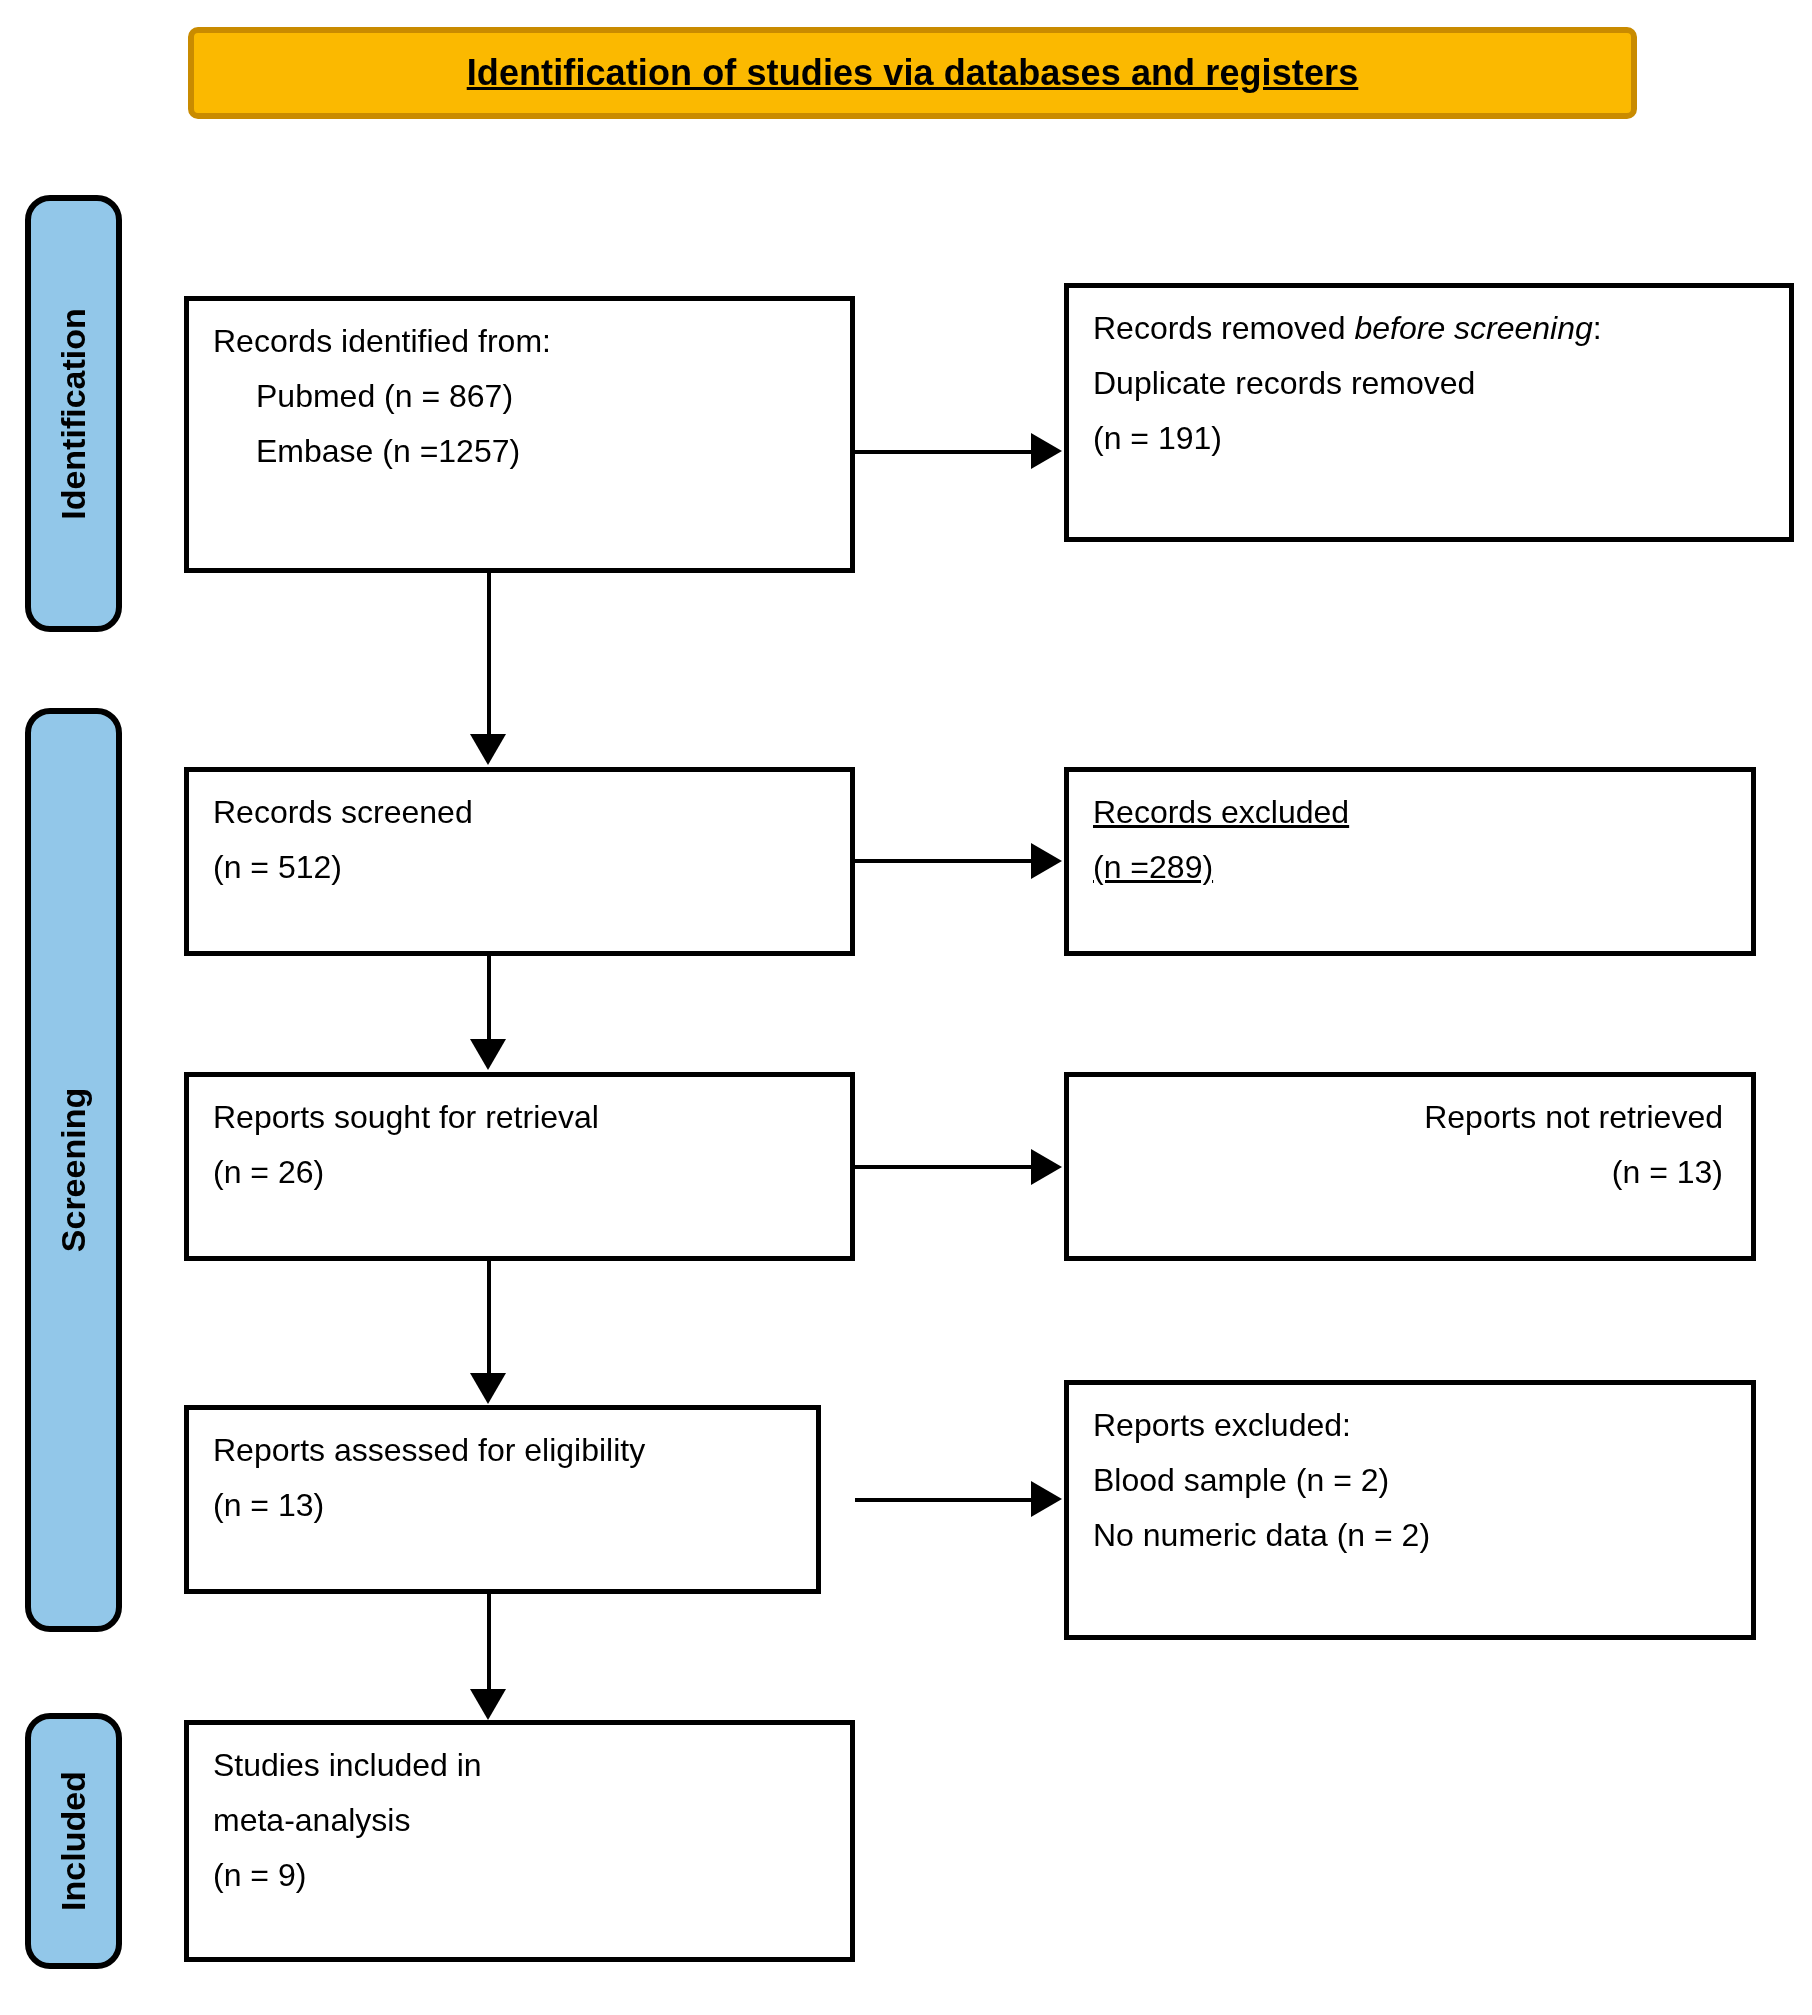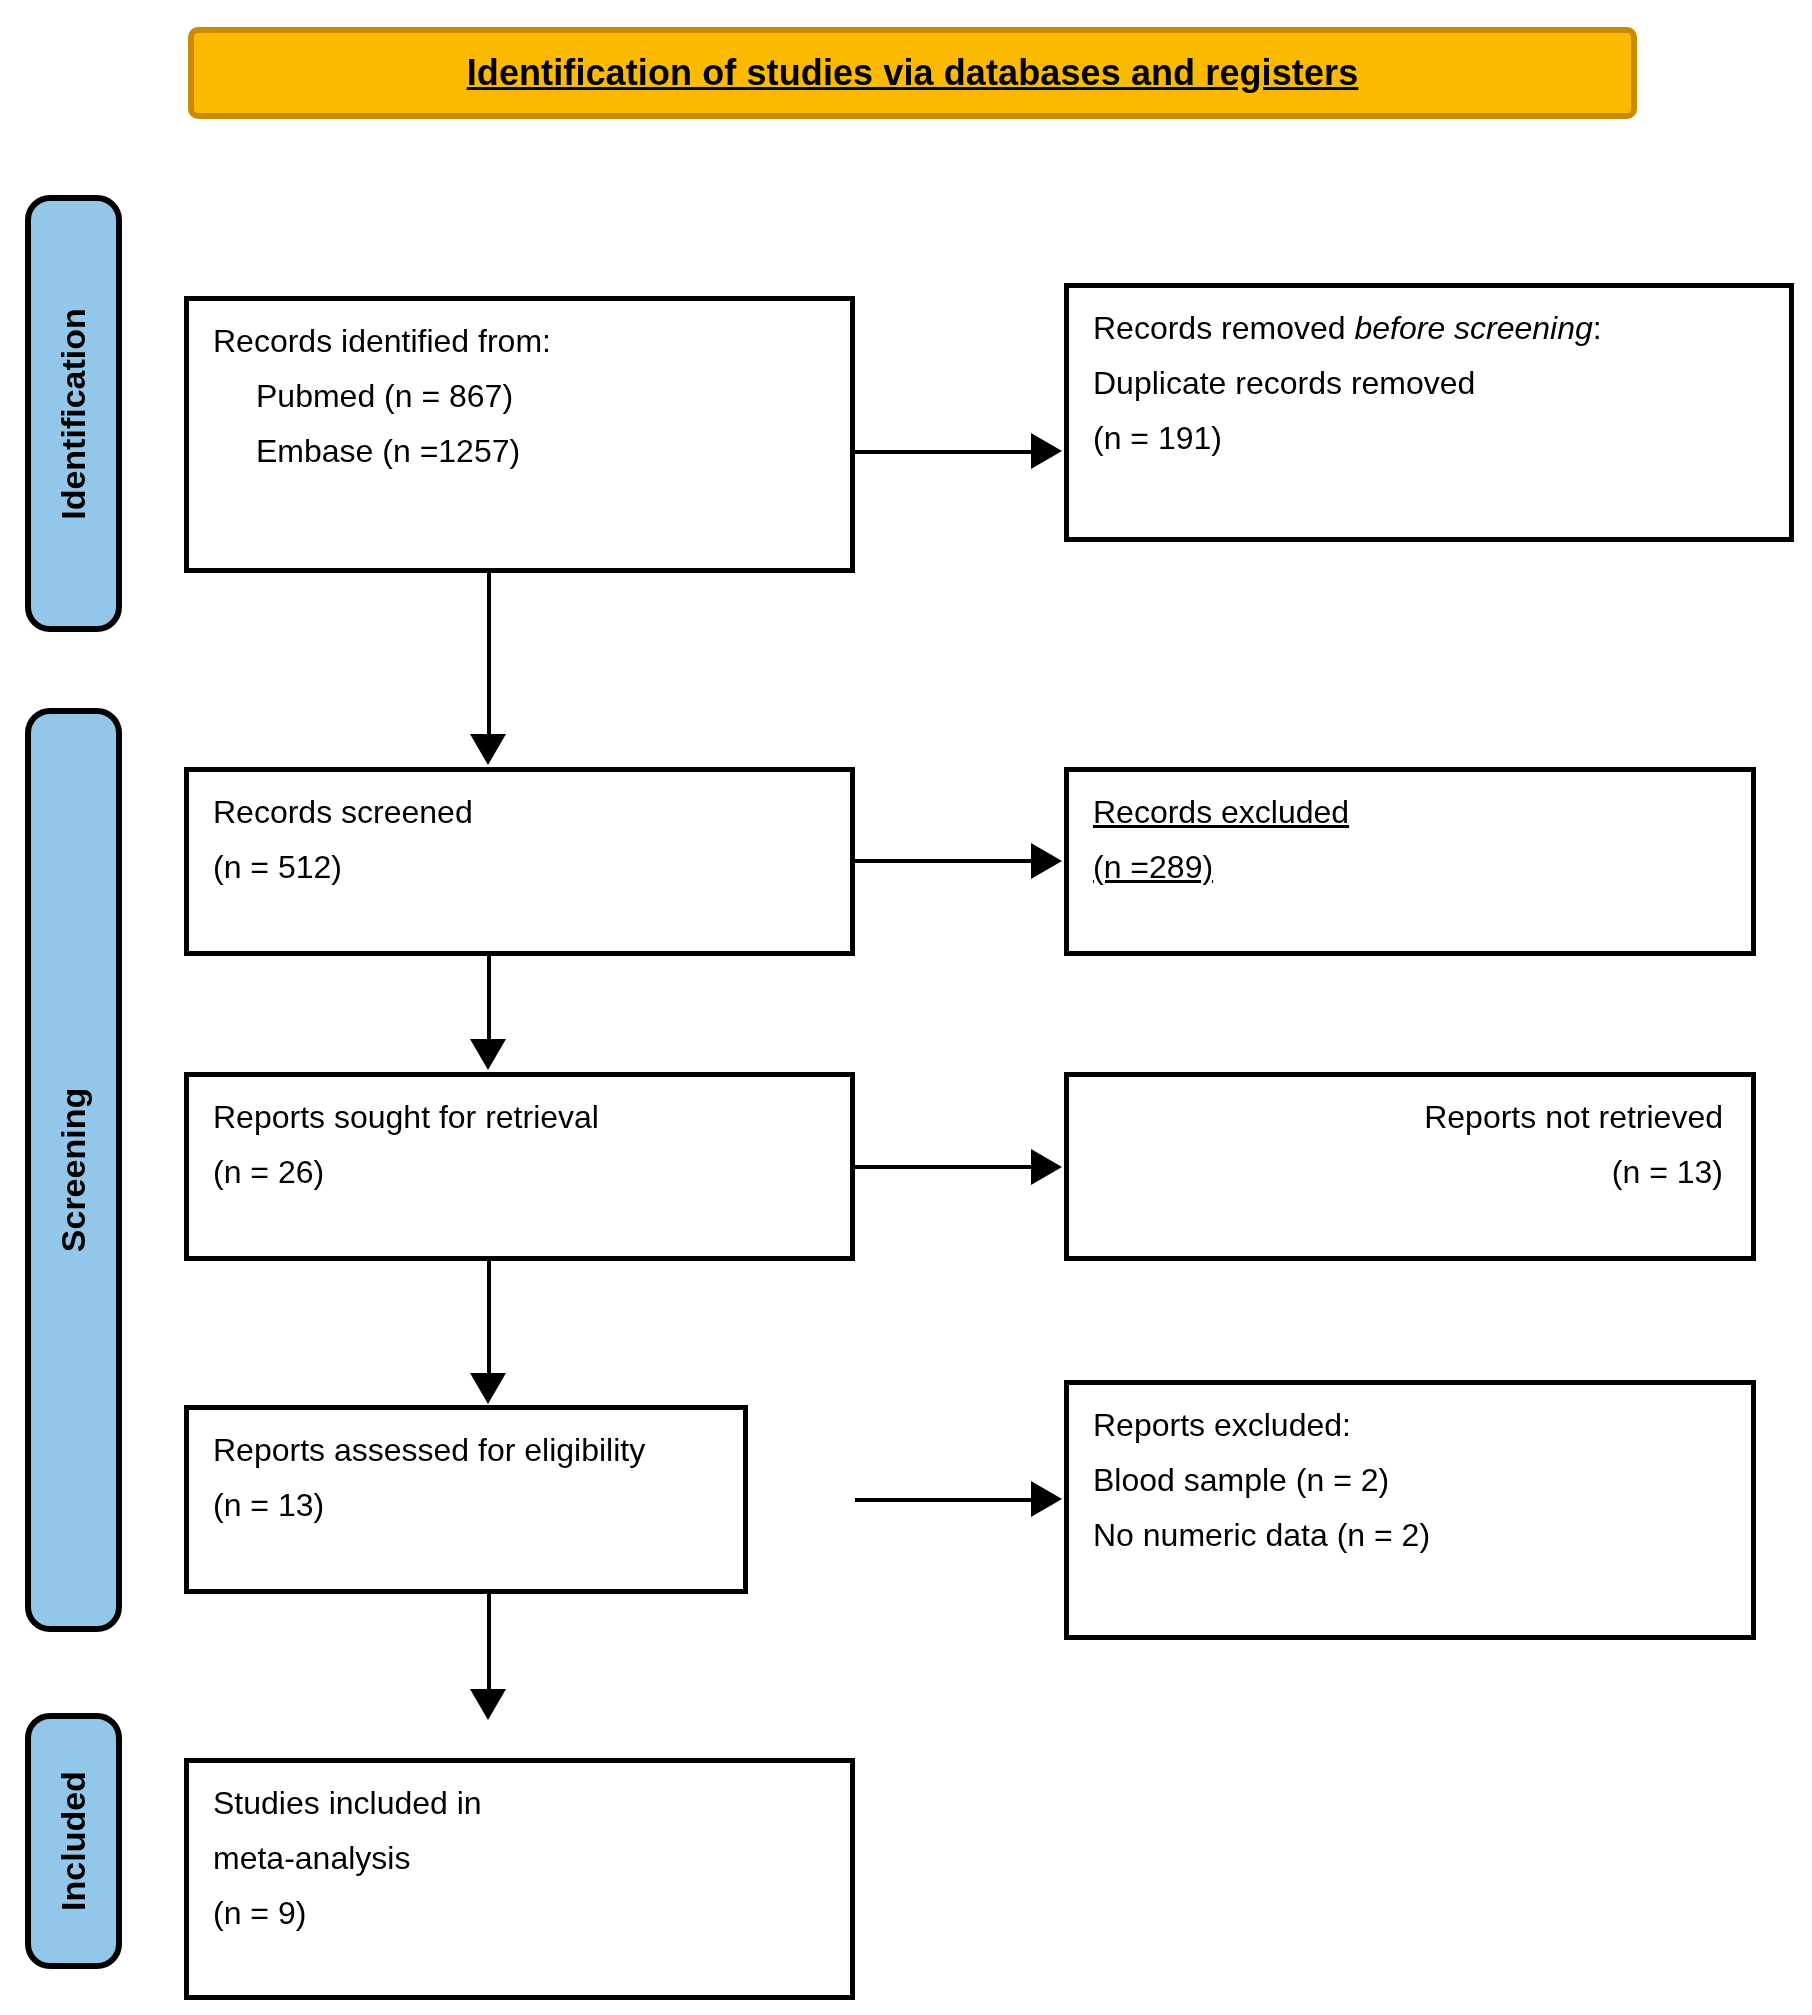--- a/index.html
+++ b/index.html
@@ -83,22 +83,22 @@
     margin-bottom: 23px;
     white-space: nowrap;
   }
   .fline.indent { padding-left: 43px; }
   .fline em { font-style: italic; }
 
   
   #box-identified  { left: 184px; top: 296px;  width: 671px; height: 277px; }
   #box-screened    { left: 184px; top: 767px; width: 671px; height: 189px; }
   #box-sought      { left: 184px; top: 1072px; width: 671px; height: 189px; }
-  #box-assessed    { left: 184px; top: 1405px; width: 564px; height: 189px; }
-  #box-included    { left: 184px; top: 1720px; width: 671px; height: 242px; margin-top: 38px; }
+  #box-assessed    { left: 184px; top: 1405px; width: 637px; height: 189px; }
+  #box-included    { left: 184px; top: 1720px; width: 671px; height: 242px; }
 
   
   #box-removed       { left: 1064px; top: 283px;  width: 730px; height: 259px; }
   #box-excluded-rec  { left: 1064px; top: 767px; width: 692px; height: 189px; text-decoration: underline; }
   #box-notretrieved  { left: 1064px; top: 1072px; width: 692px; height: 189px; text-align: right; }
   #box-excluded-rep  { left: 1064px; top: 1380px; width: 692px; height: 260px; }
 
   
   .vline {
     position: absolute;

